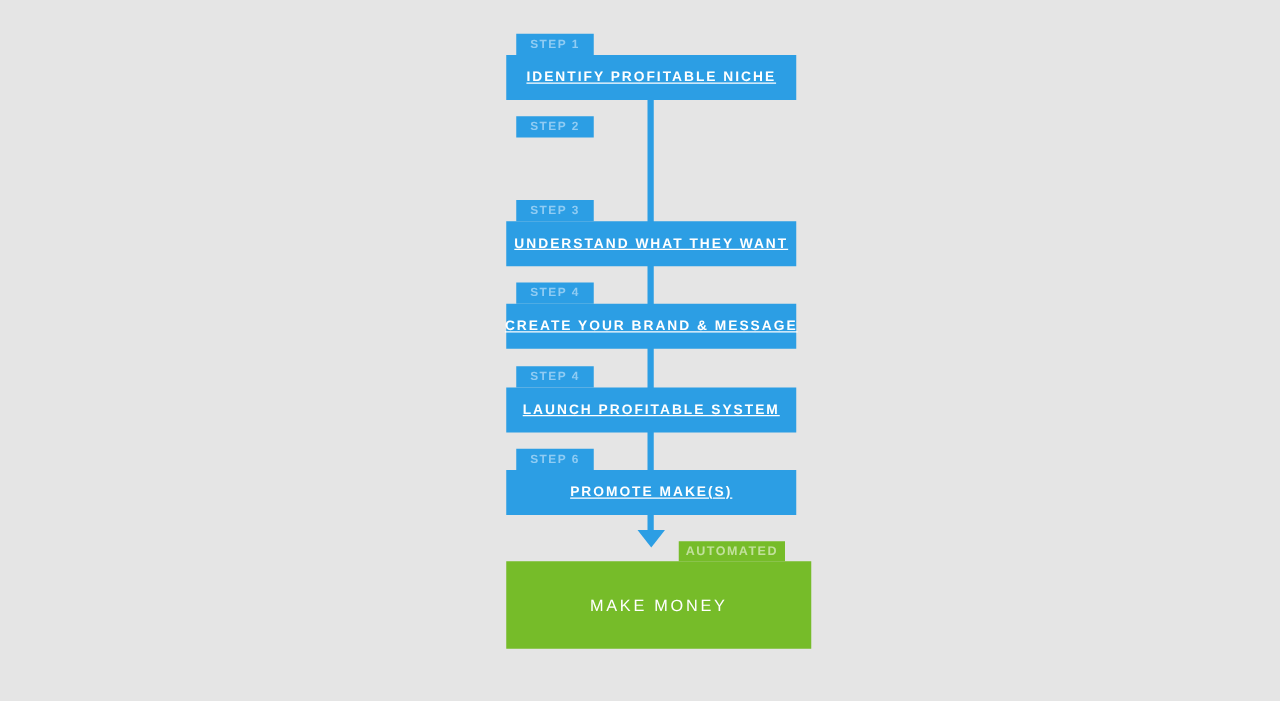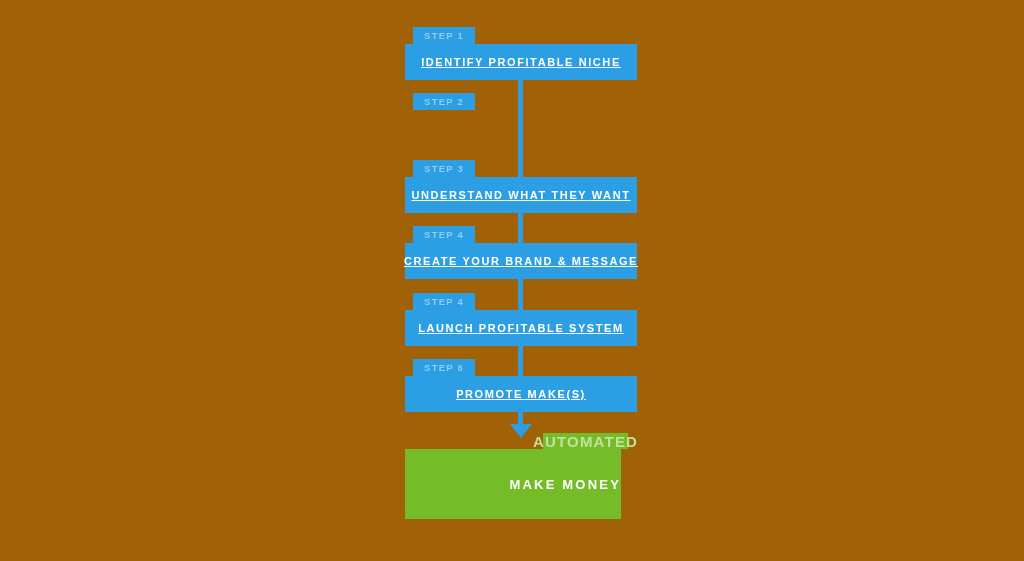--- a/index.html
+++ b/index.html
@@ -3,21 +3,21 @@
 <meta charset="utf-8">
 <style>
   html, body { margin: 0; padding: 0; background: #ffffff; }
   * { box-sizing: border-box; }
   body { font-family: "Liberation Sans", sans-serif; }
 
   .stage {
     position: relative;
     width: 1024px;
     height: 561px;
-    background: #a16207;
+    background: #e5e5e5;
     overflow: hidden;
     padding-left: 36px;
   }
 
   .flow {
     position: absolute;
     left: 405px;
     top: 27px;
     width: 232px;
     height: 512px;
@@ -87,39 +87,39 @@
     width: 232px;
     z-index: 2;
   }
   .rtab {
     margin-left: auto;
     margin-right: 9px;
     width: 85px;
     height: 16px;
     background: var(--green, #76BC29);
     color: var(--tab-text-green, #C2E19C);
-    font-size: 15px;
+    font-size: 10px;
     font-weight: bold;
     letter-spacing: 1.2px;
     display: flex;
     align-items: center;
     justify-content: center;
     white-space: nowrap;
   }
   .rbar {
-    width: 216px;
+    width: 244px;
     height: 70px;
     background: var(--green, #76BC29);
     color: var(--bar-text, #ffffff);
     font-size: 13px;
-    font-weight: bold;
+    font-weight: normal;
     letter-spacing: 2.2px;
     display: flex;
     align-items: center;
-    justify-content: flex-end;
+    justify-content: center;
     white-space: nowrap;
   }
 </style>
 </head>
 <body>
 
 <div class="stage">
   <div class="flow">
 
     <div class="connector"></div>

